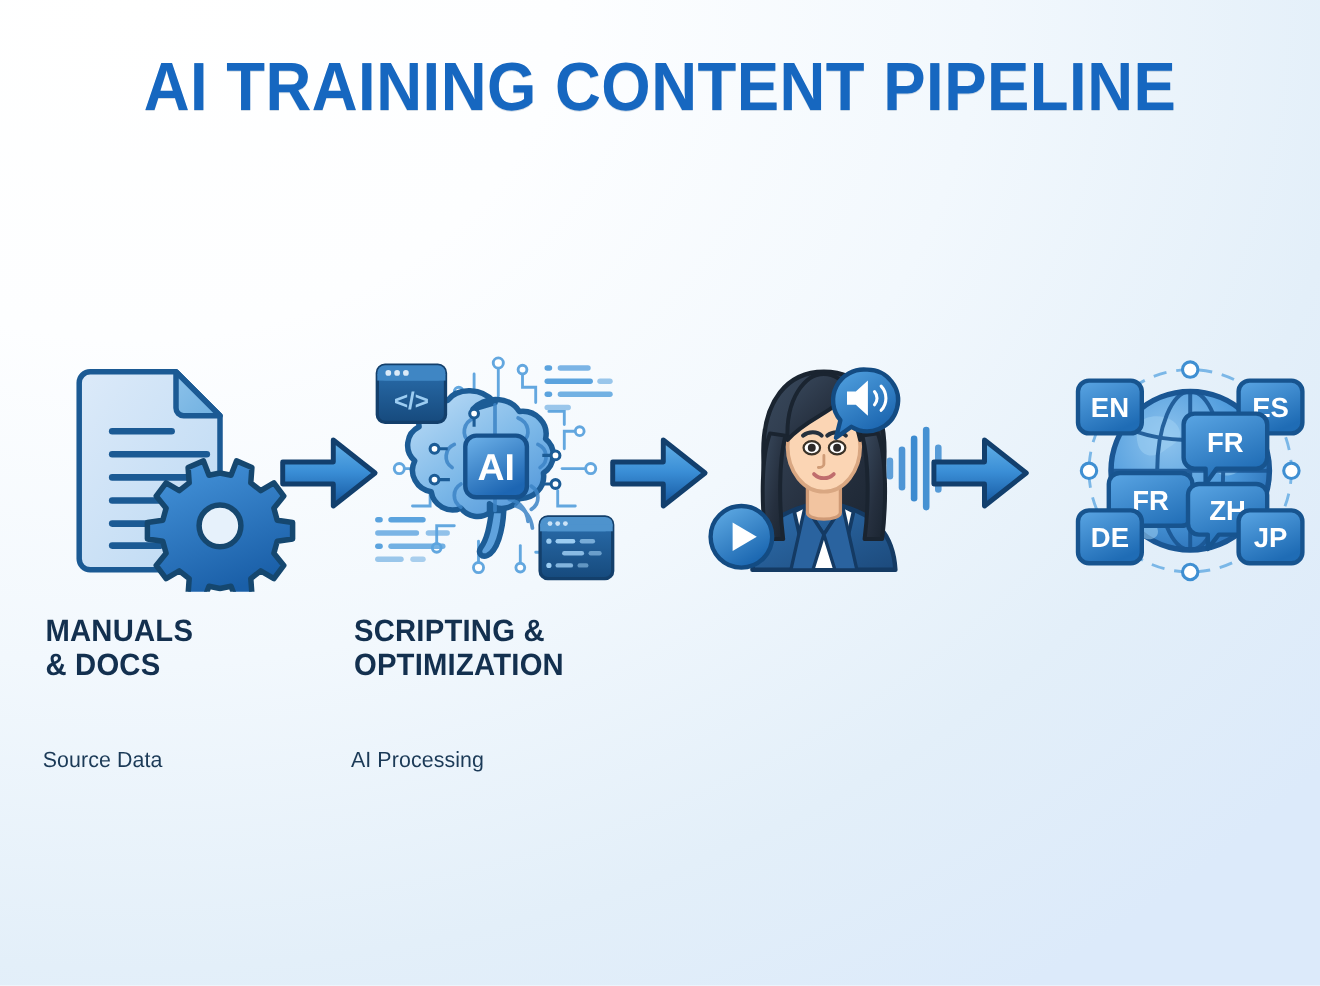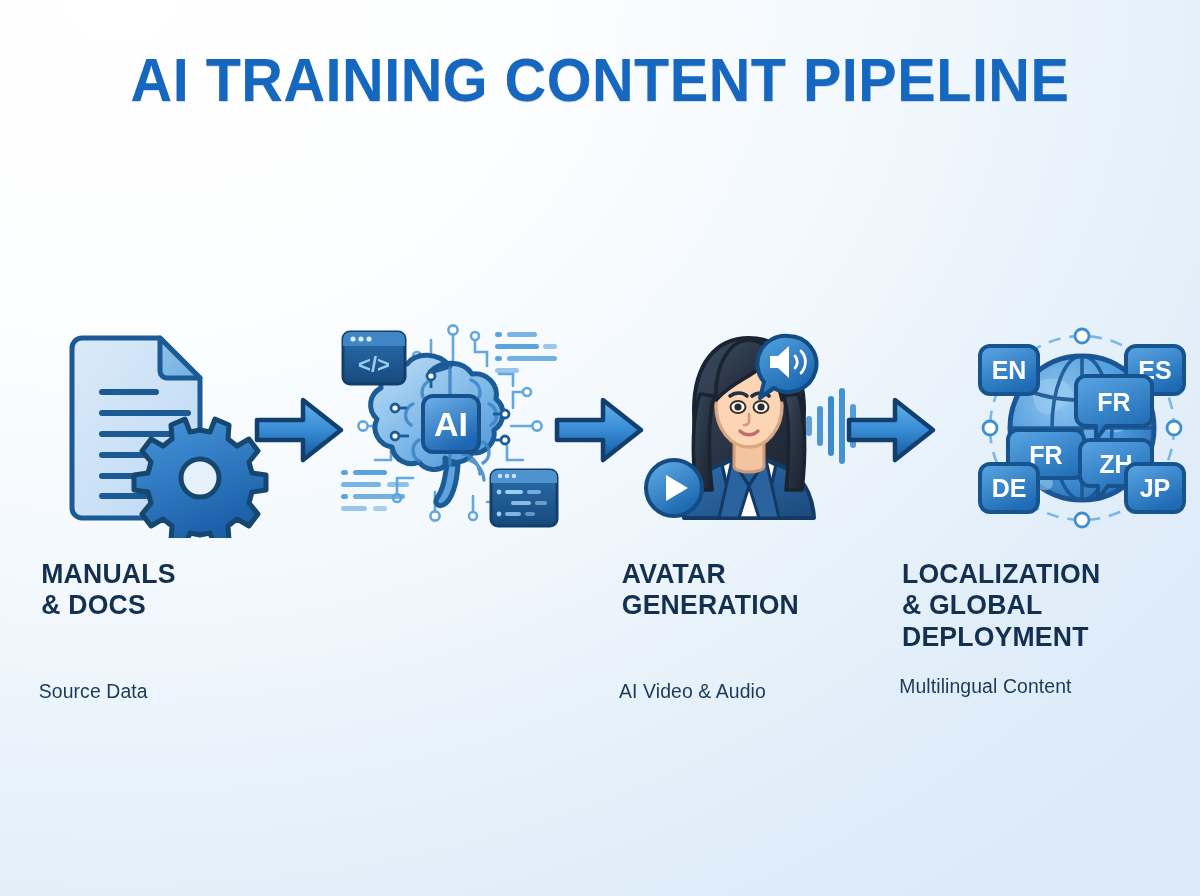--- a/index.html
+++ b/index.html
@@ -479,31 +479,23 @@
   <div class="labels">
 
     <div class="label-block" id="label-0">
       <div class="label-title">
         <div>MANUALS</div>
         <div>&amp; DOCS</div>
       </div>
       <div class="label-sub">Source Data</div>
     </div>
 
-
-    <div class="label-block" id="label-2">
+    <div class="label-block" id="label-1">
       <div class="label-title">
-        <div>AVATAR</div>
-        <div>GENERATION</div>
+        <div>SCRIPTING &amp;</div>
+        <div>OPTIMIZATION</div>
       </div>
-      <div class="label-sub">AI Video &amp; Audio</div>
+      <div class="label-sub">AI Processing</div>
     </div>
 
-    <div class="label-block" id="label-3">
-      <div class="label-title">
-        <div>LOCALIZATION</div>
-        <div>&amp; GLOBAL</div>
-        <div>DEPLOYMENT</div>
-      </div>
-      <div class="label-sub">Multilingual Content</div>
-    </div>
+
   </div>
 </div>
 
 </body></html>

